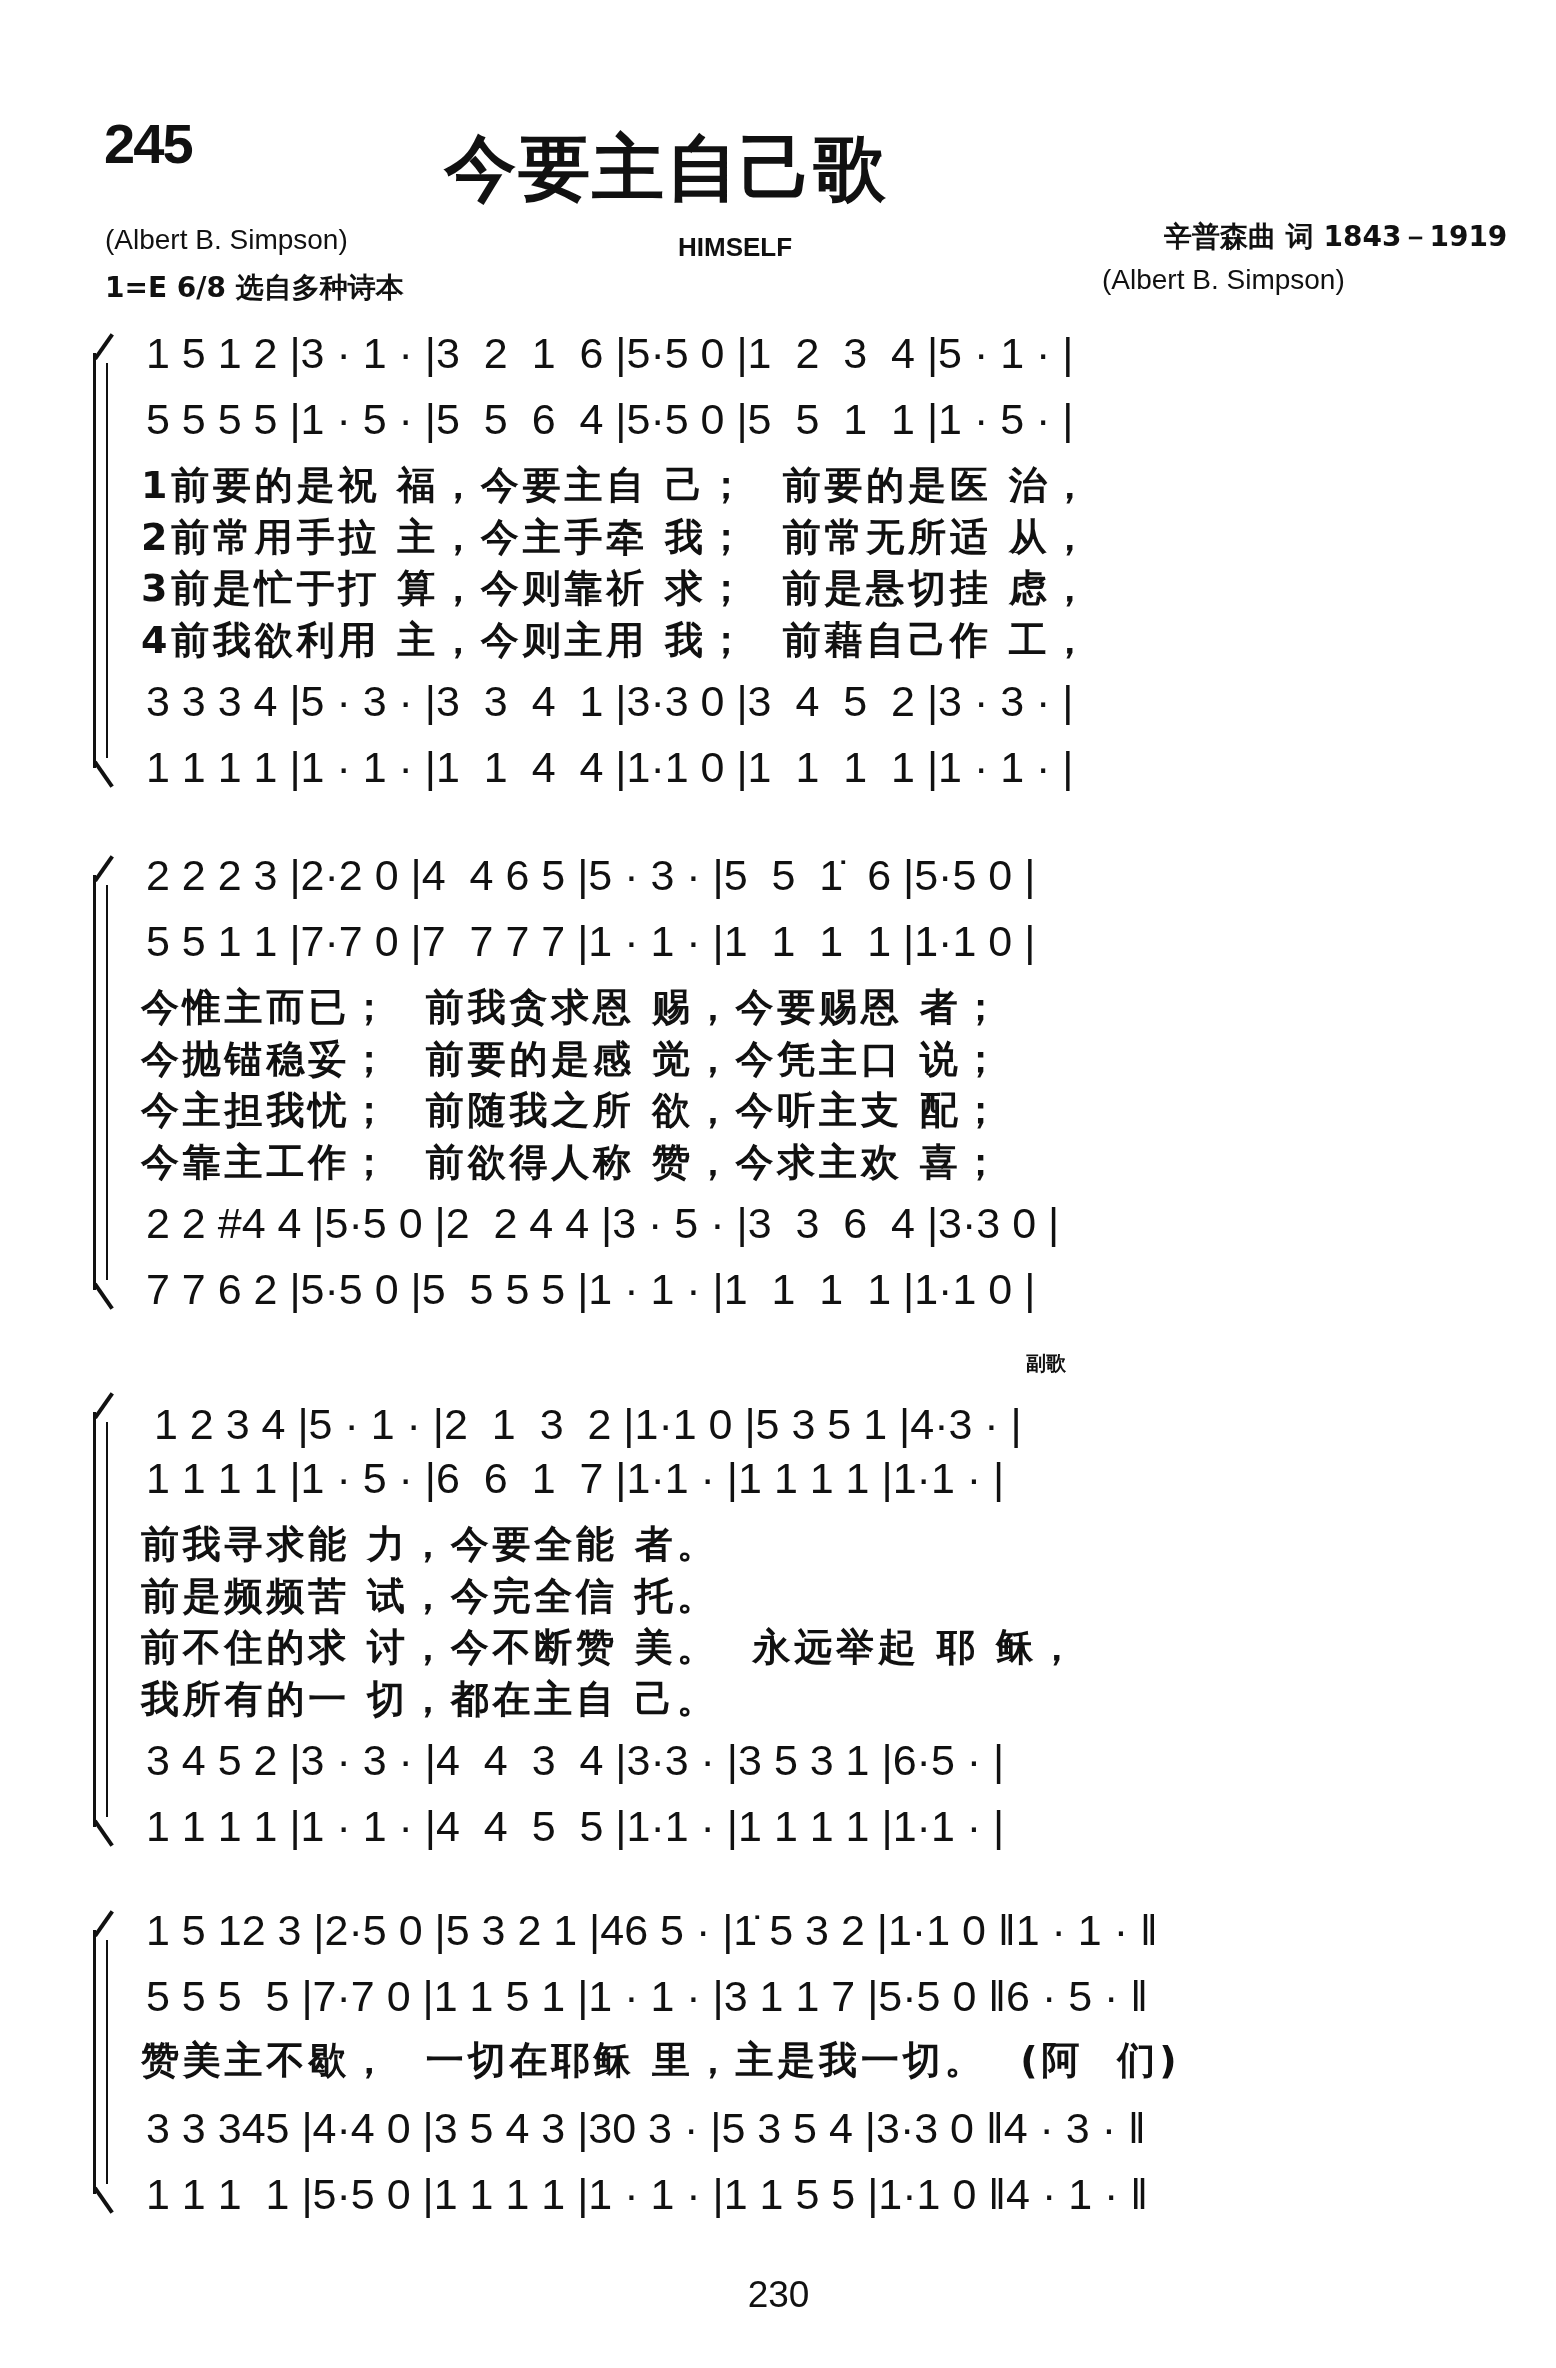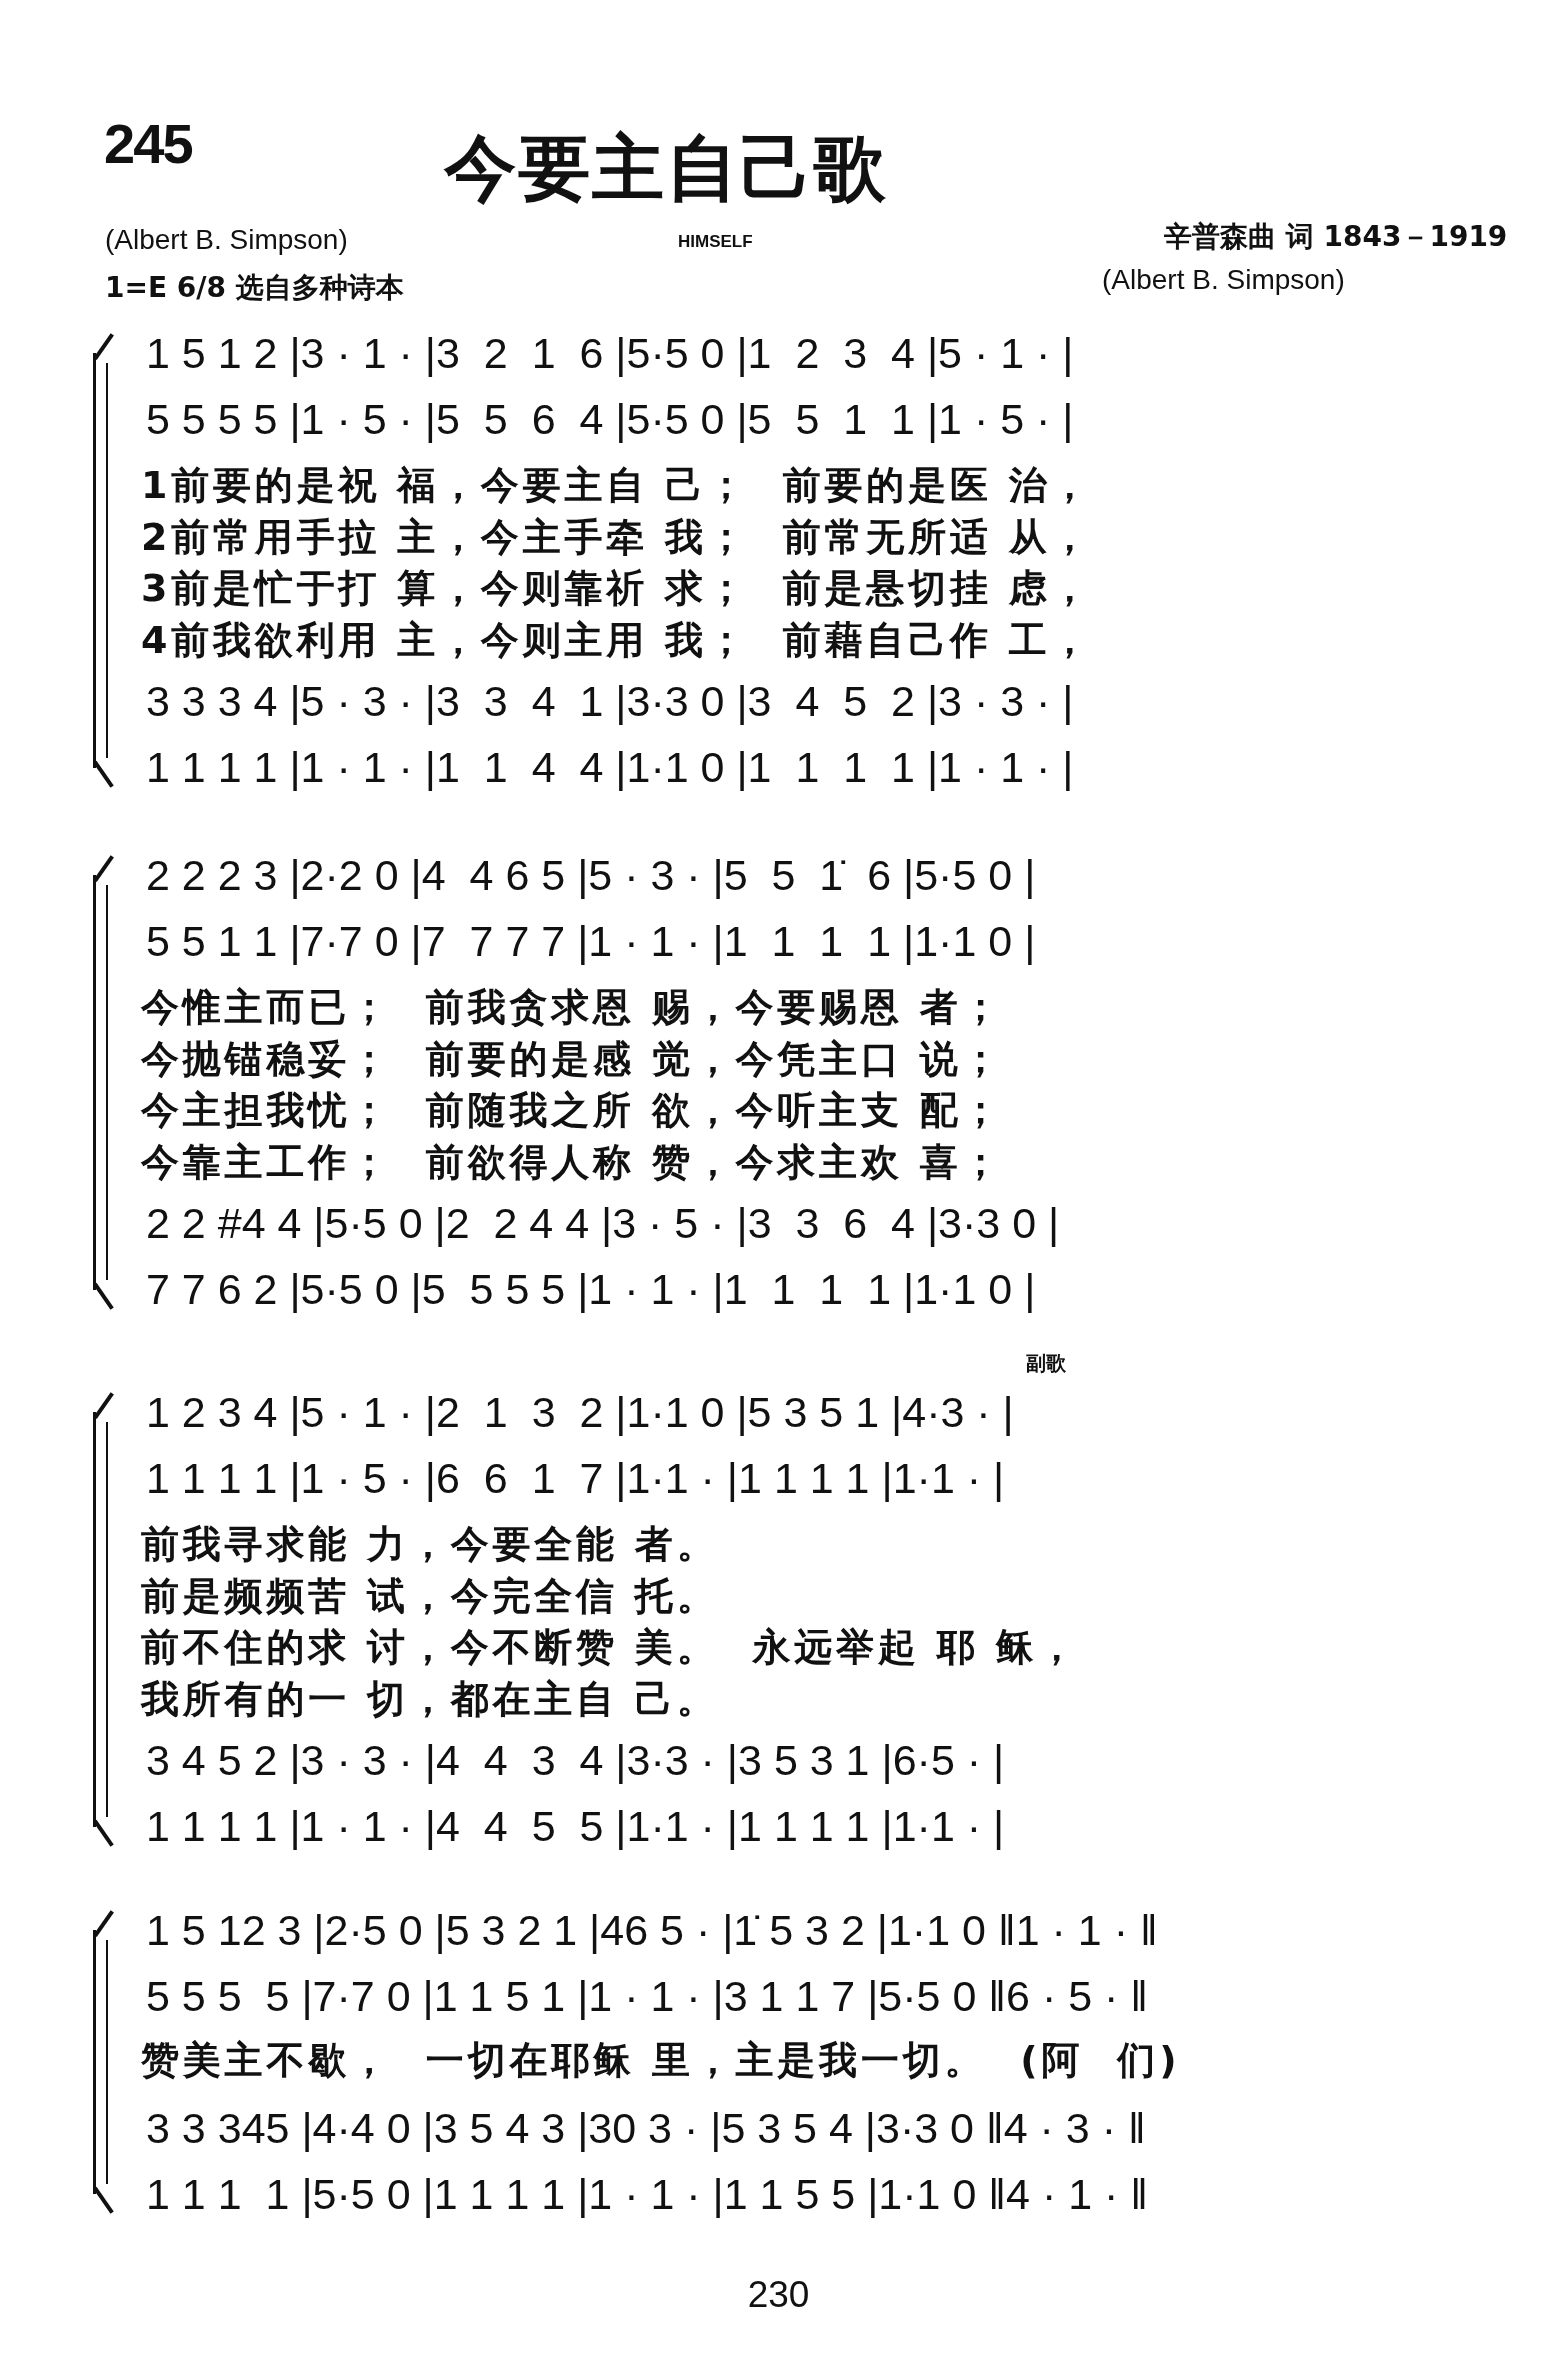--- a/index.html
+++ b/index.html
@@ -19,21 +19,21 @@
   .lyric{position:absolute;left:42px;height:56px;white-space:pre;font-size:38px;font-weight:bold;line-height:56px;font-family:"DejaVu Sans",sans-serif;letter-spacing:3.8px;}
   .page-no{left:0;width:1557px;top:2274px;text-align:center;font-size:37px;font-family:"Liberation Sans",sans-serif;}
   .chorus-mark{font-size:20px;font-weight:bold;font-family:Liberation Sans, sans-serif;}
 </style>
 </head>
 <body>
 
 <div class="abs hymn-no">245</div>
 <div class="abs title">今要主自己歌</div>
 <div class="abs meta" style="left:105px;top:224px;">(Albert B. Simpson)</div>
-<div class="abs meta" style="left:678px;top:232px;font-weight:bold;font-size:17px;">HIMSELF</div>
+<div class="abs meta" style="left:678px;top:232px;font-weight:bold;font-size:26px;">HIMSELF</div>
 <div class="abs meta-b" style="left:1164px;top:218px;">辛普森曲 词 1843－1919</div>
 <div class="abs meta" style="left:1102px;top:264px;">(Albert B. Simpson)</div>
 <div class="abs meta-b" style="left:105px;top:269px;">1=E  6/8  选自多种诗本</div>
 
 <div class="system" style="top:325px;height:471px;">
   <div class="brace" style="top:0;height:471px;">
       <div class="outer"></div>
       <div class="inner"></div>
       <div class="tl"></div>
       <div class="bl"></div>
@@ -66,21 +66,21 @@
 </div>
 
 <div class="system" style="top:1384px;height:471px;">
   <div class="abs chorus-mark" style="left:927px;top:-34px;">副歌</div>
   <div class="brace" style="top:0;height:471px;">
       <div class="outer"></div>
       <div class="inner"></div>
       <div class="tl"></div>
       <div class="bl"></div>
     </div>
-  <div class="row" style="top:0;">1 2 3 4 |5 · 1 · |2  1  3  2 |1·1 0 |5 3 5 1 |4·3 · |</div>
+  <div class="row" style="top:12px;margin-left:8px;">1 2 3 4 |5 · 1 · |2  1  3  2 |1·1 0 |5 3 5 1 |4·3 · |</div>
   <div class="row" style="top:66px;">1 1 1 1 |1 · 5 · |6  6  1  7 |1·1 · |1 1 1 1 |1·1 · |</div>
   <div class="lyric" style="top:132px;">前我寻求能 力，今要全能 者。</div>
   <div class="lyric" style="top:184px;">前是频频苦 试，今完全信 托。</div>
   <div class="lyric" style="top:235px;">前不住的求 讨，今不断赞 美。  永远举起 耶 稣，</div>
   <div class="lyric" style="top:287px;">我所有的一 切，都在主自 己。</div>
   <div class="row" style="top:348px;">3 4 5 2 |3 · 3 · |4  4  3  4 |3·3 · |3 5 3 1 |6·5 · |</div>
   <div class="row" style="top:414px;">1 1 1 1 |1 · 1 · |4  4  5  5 |1·1 · |1 1 1 1 |1·1 · |</div>
 </div>
 
 <div class="system" style="top:1902px;height:320px;">

